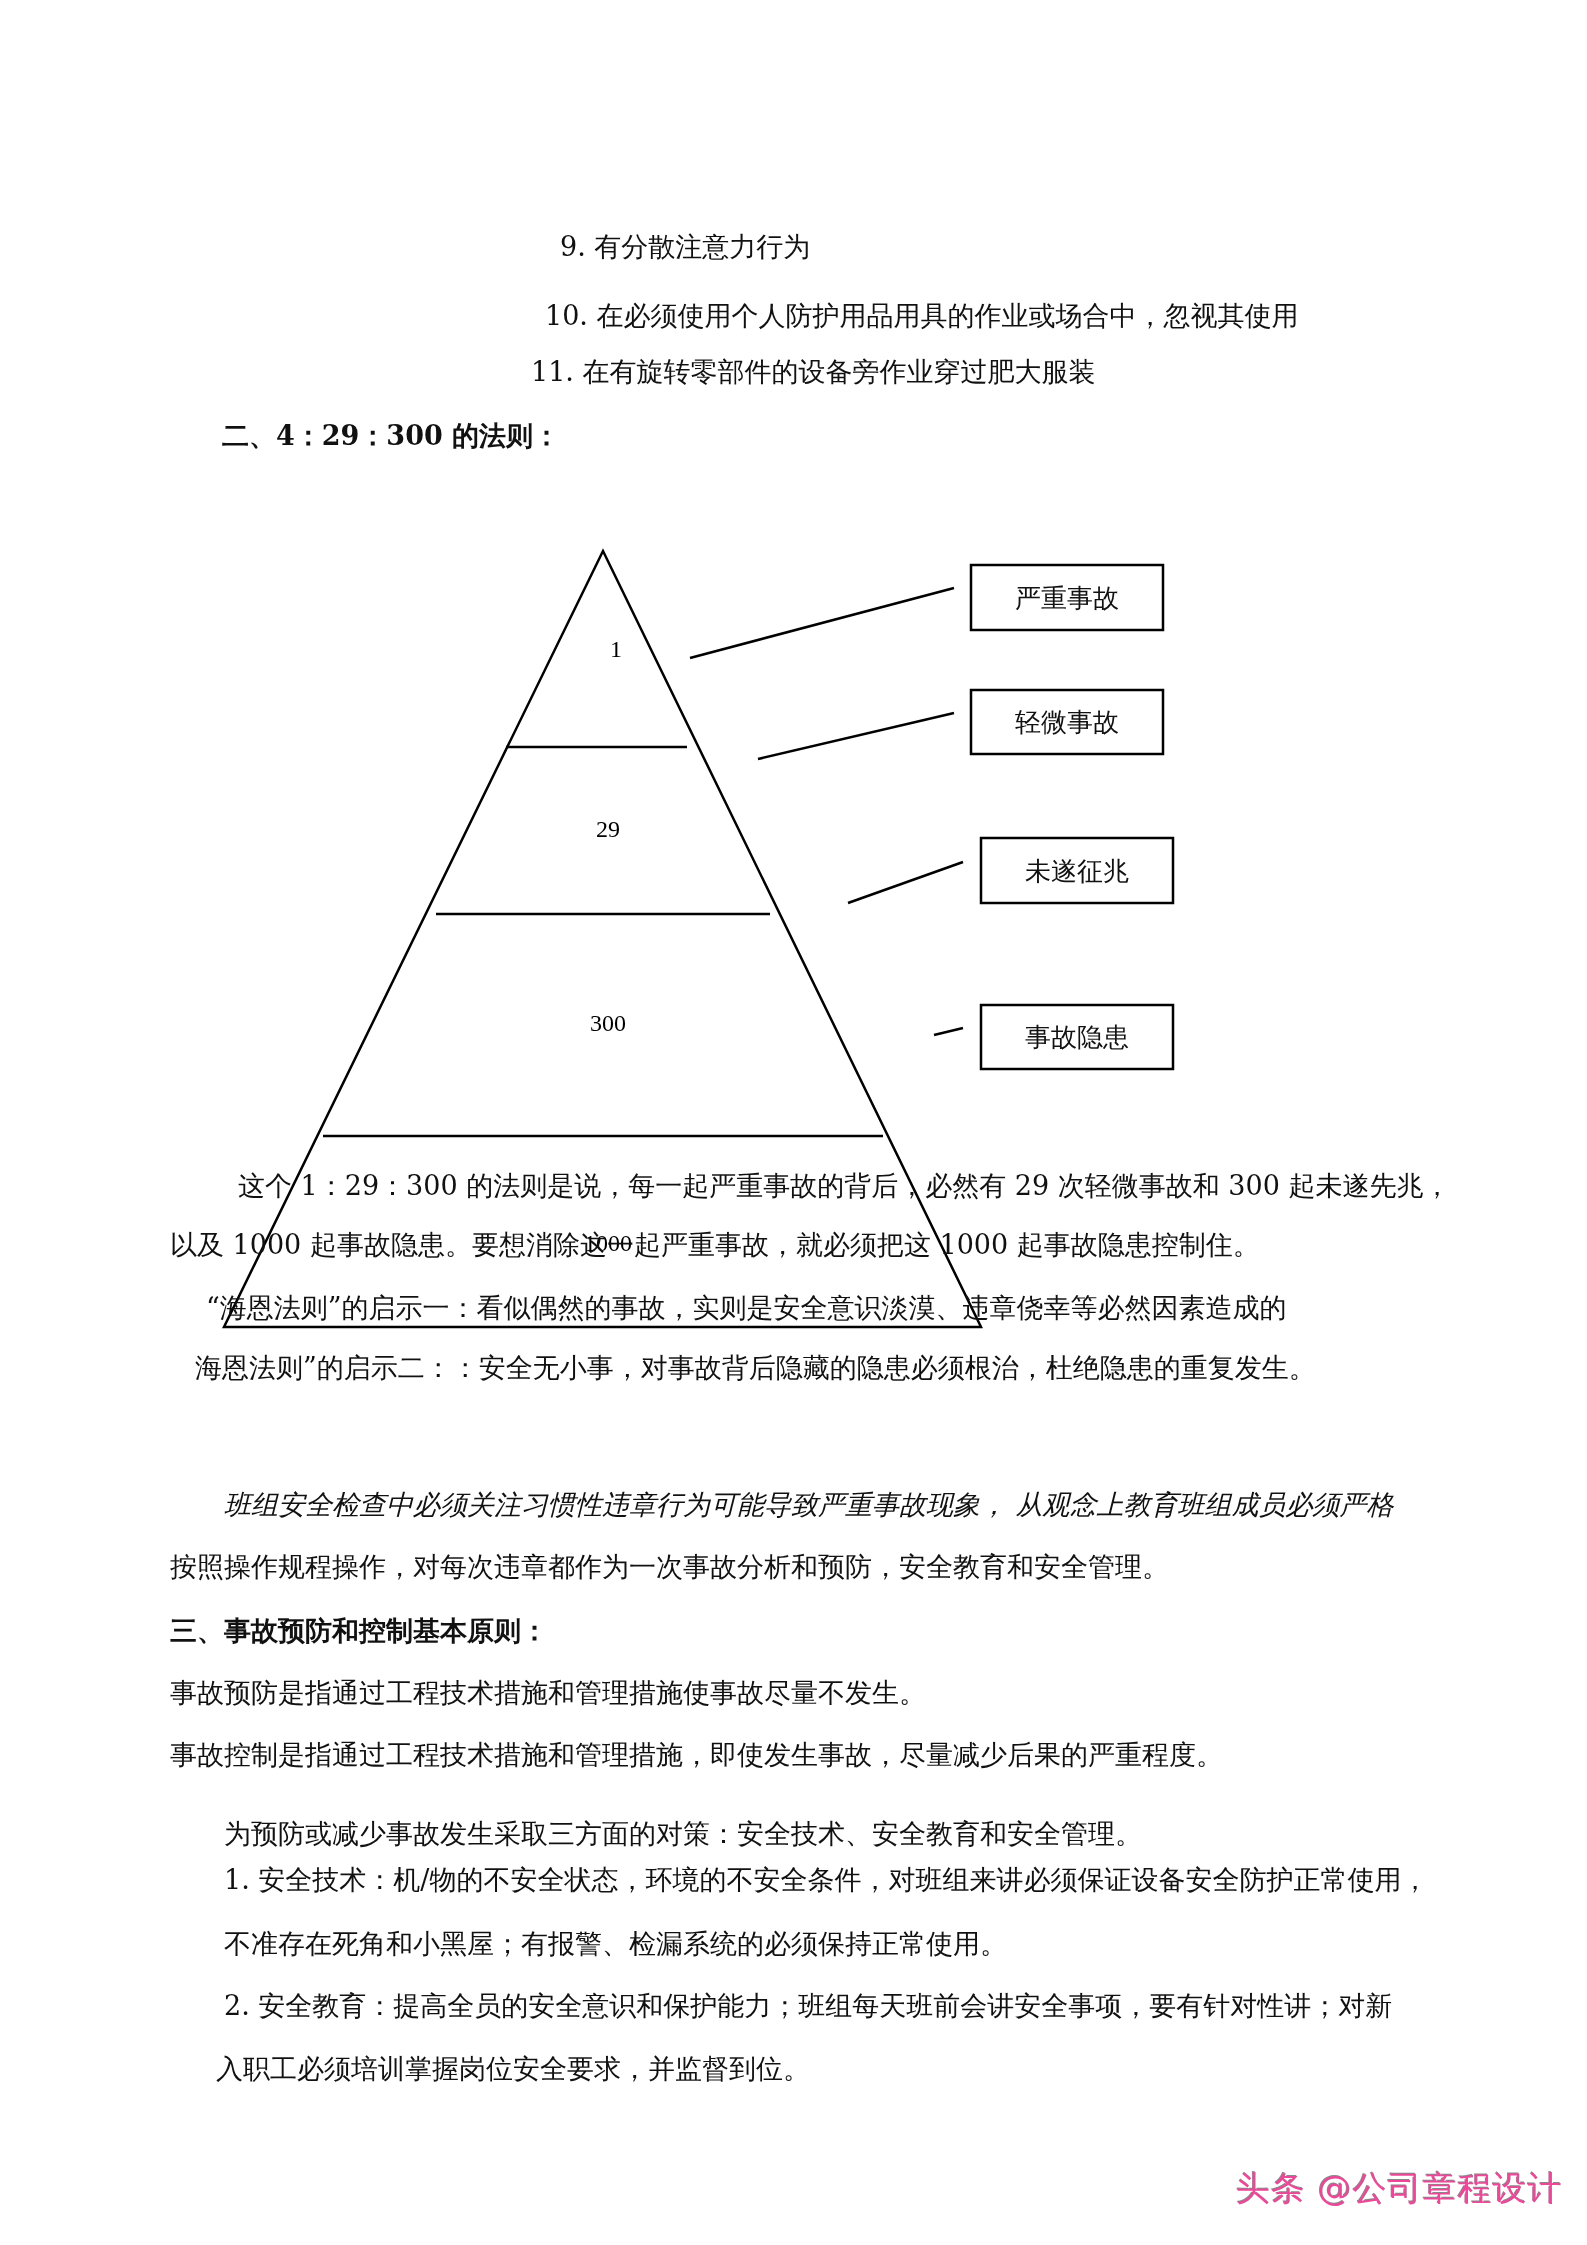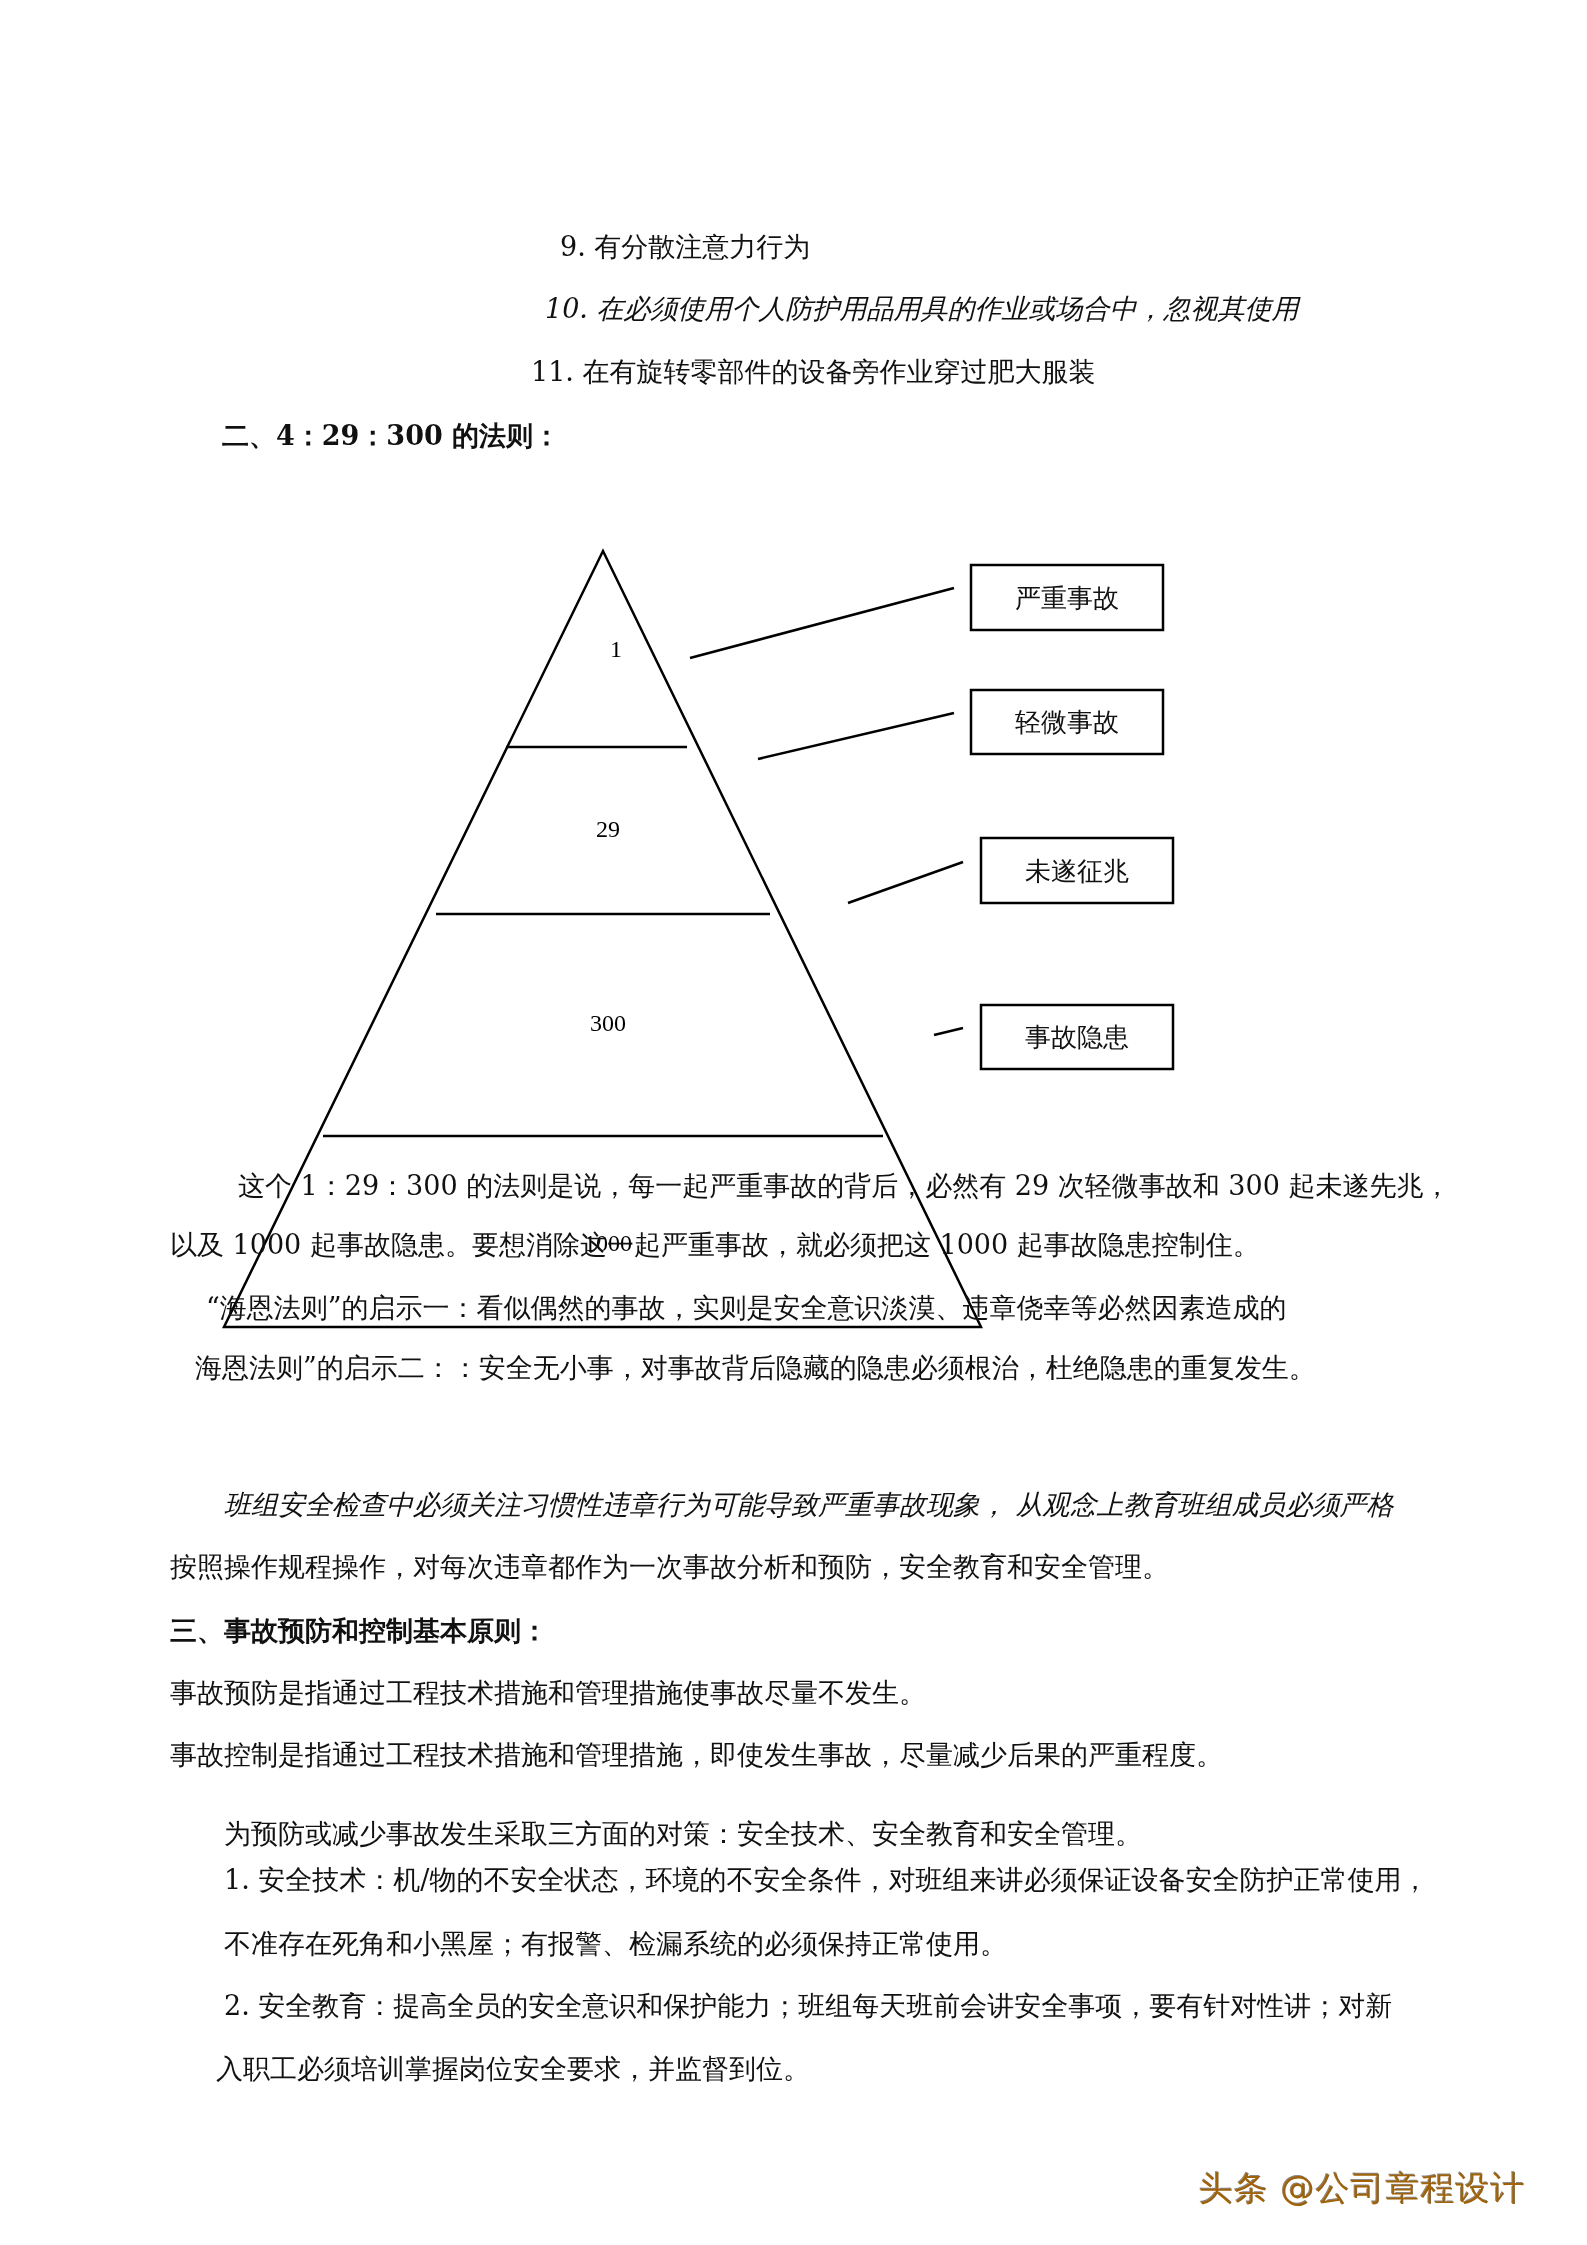--- a/index.html
+++ b/index.html
@@ -1,29 +1,29 @@
 <!DOCTYPE html>
 <html><head>
 <meta charset="utf-8">
 <style>
   html, body { margin: 0; padding: 0; background: #ffffff; }
   body { width: 1587px; height: 2245px; position: relative; overflow: hidden;
          font-family: "DejaVu Serif", "Liberation Serif", serif; color: #111; }
   .line { position: absolute; font-size: 27px; line-height: 32px; white-space: nowrap; }
   .bold { font-weight: bold; }
   svg.diagram { position: absolute; left: 0; top: 0; }
-  .watermark { position: absolute; left: 1199px; top: 2166px; font-family: "DejaVu Sans", sans-serif;
-               font-size: 34px; color: #a16207; letter-spacing: 1px;
+  .watermark { position: absolute; left: 1236px; top: 2166px; font-family: "DejaVu Sans", sans-serif;
+               font-size: 34px; color: #ec4899; letter-spacing: 1px;
                text-shadow: 1px 1px 0 #fff, -1px -1px 0 #888; }
 </style>
 </head>
 <body>
 
 <div class="line" style="left:560px; top:231px;">9. 有分散注意力行为</div>
-<div class="line" style="left:545px; top:293px;font-style:italic;">10. 在必须使用个人防护用品用具的作业或场合中，忽视其使用</div>
+<div class="line" style="left:545px; top:300px;">10. 在必须使用个人防护用品用具的作业或场合中，忽视其使用</div>
 <div class="line" style="left:531px; top:356px;text-align:center;">11. 在有旋转零部件的设备旁作业穿过肥大服装</div>
 
 <div class="line bold" style="left:222px; top:420px;">二、4：29：300 的法则：</div>
 
 <svg class="diagram" width="1587" height="1340" viewBox="0 0 1587 1340">
   <g stroke="#000" stroke-width="2.5" fill="none">
     <polygon points="603,551 224,1327 981,1327"></polygon>
     <line x1="506" y1="747" x2="687" y2="747"></line>
     <line x1="436" y1="914" x2="770" y2="914"></line>
     <line x1="323" y1="1136" x2="883" y2="1136"></line>

